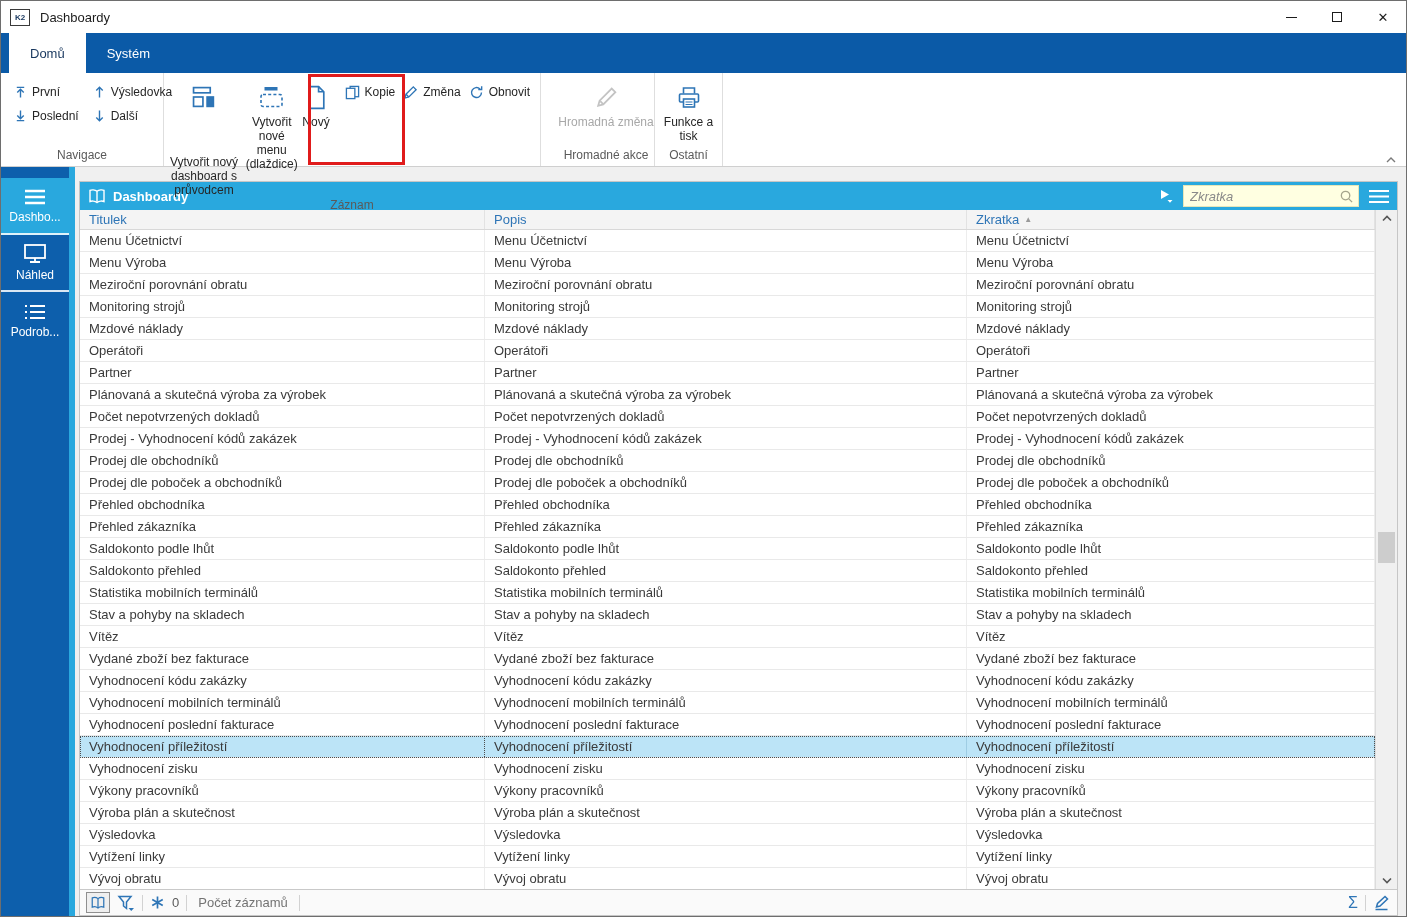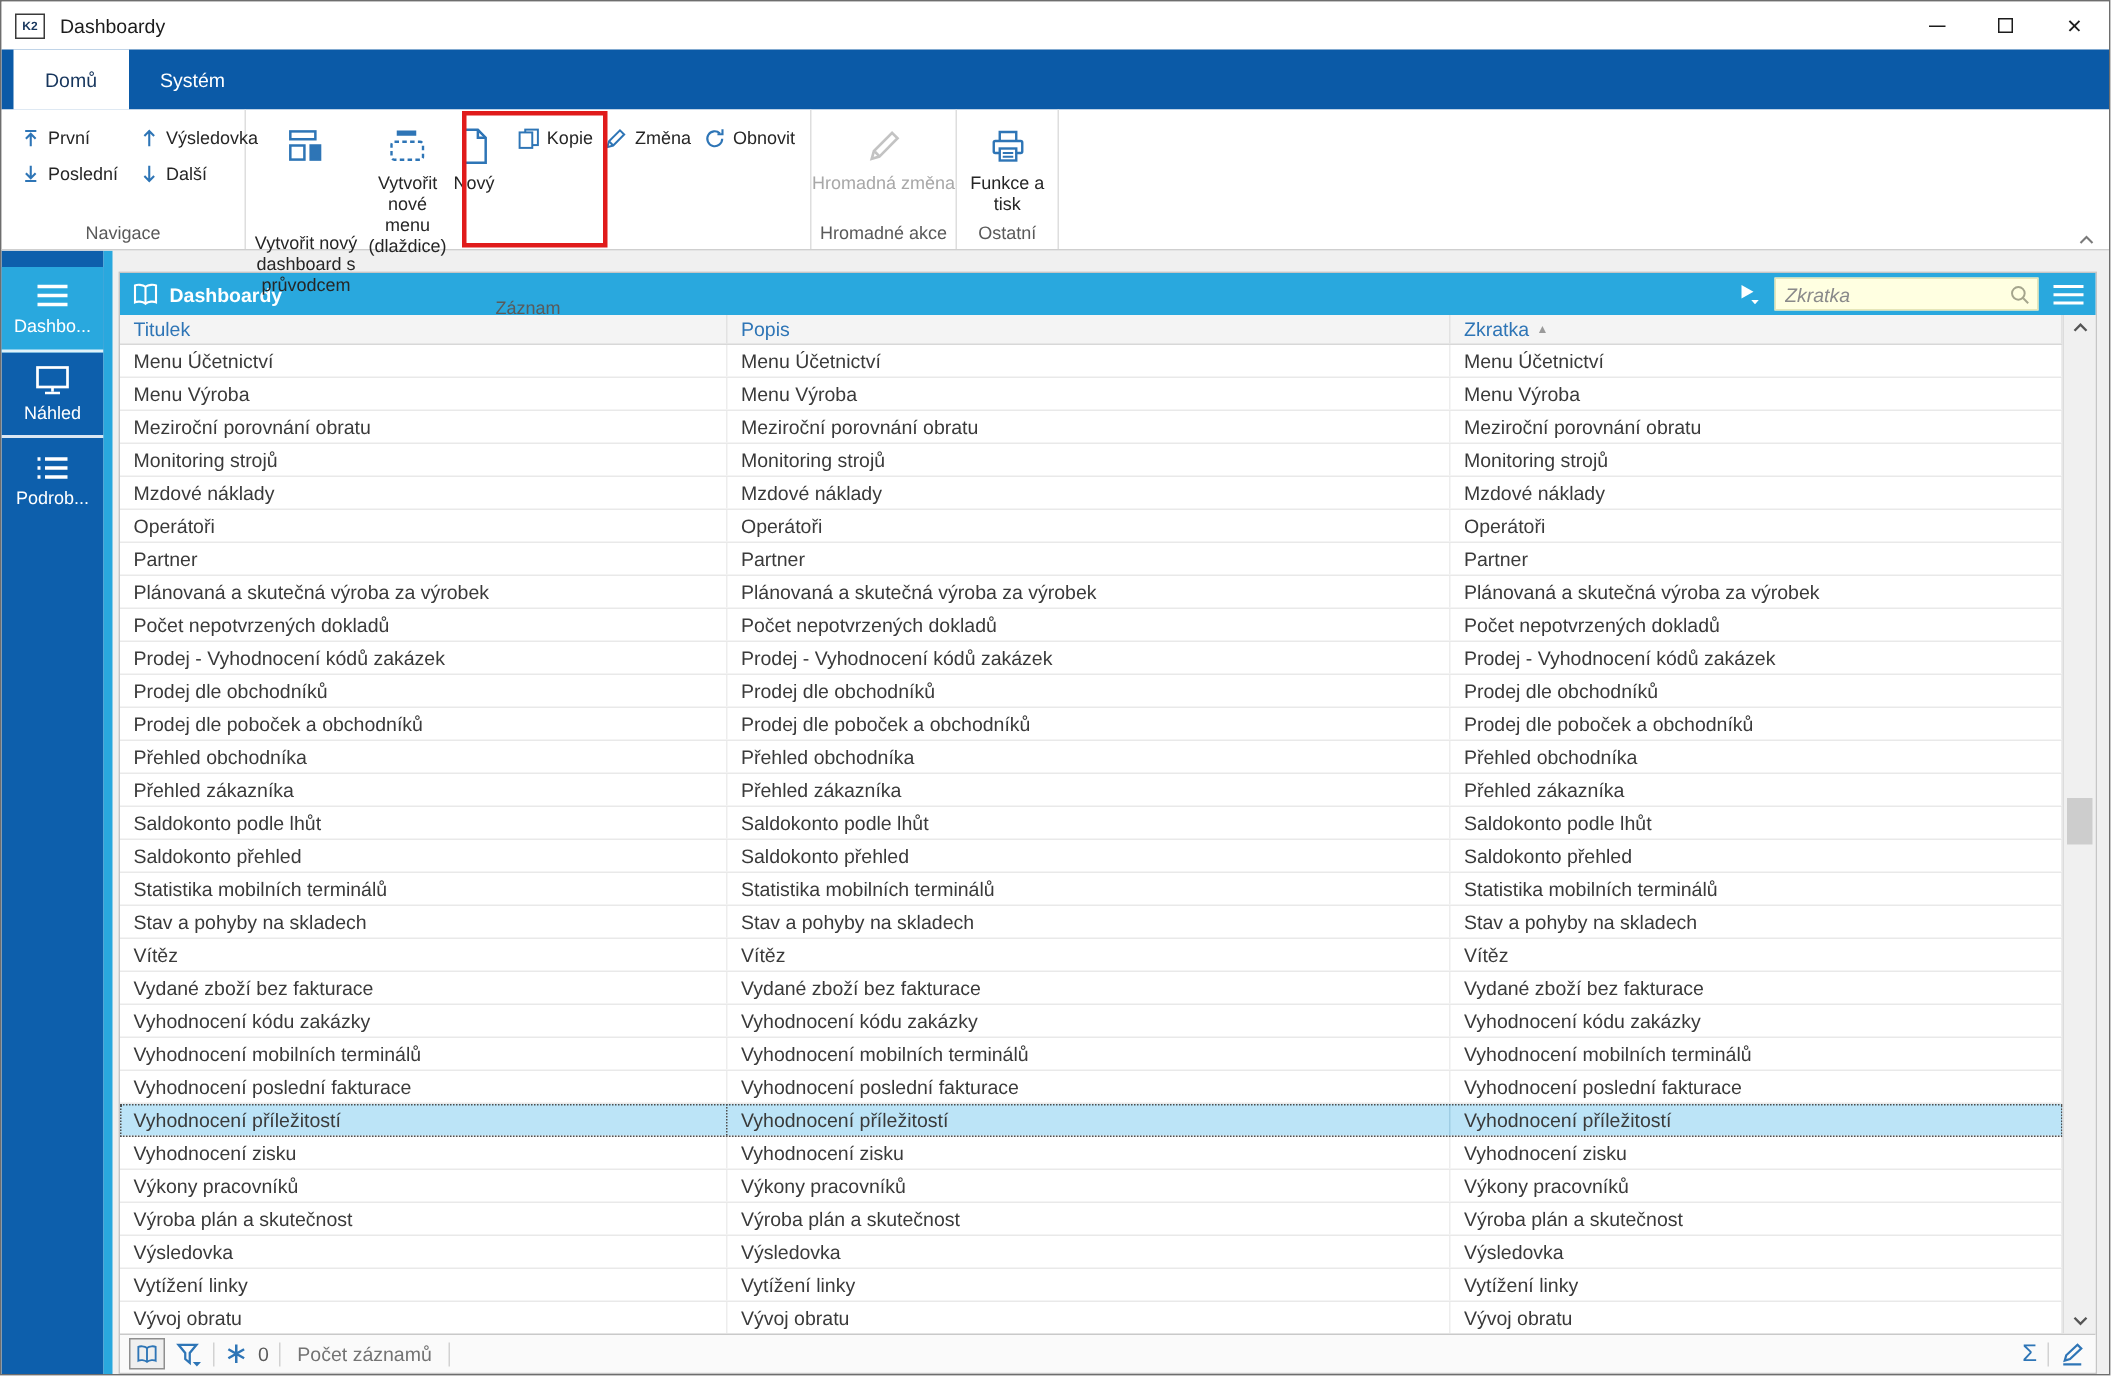--- a/index.html
+++ b/index.html
@@ -214,21 +214,21 @@
                   <path d="M13.5 1.2v3.6H9.9"></path>
               </svg>
             </span>
             <span>Obnovit</span>
           </div>
         </div>
       </div>
       <div class="rgroup-label">Záznam</div>
     </div>
 
-    <div class="rgroup" style="width:97px;">
+    <div class="rgroup" style="width:97px;margin-left:17px;">
       <div class="rgroup-content" style="justify-content:center;">
         <div class="bigbtn disabled w97b">
           <span class="bicon icon-gray">
             <svg width="25" height="25" viewBox="0 0 24 24" fill="none" stroke="currentColor" stroke-width="1.7">
               <path d="M4 20l1.4-5L17 3.4l3.5 3.5L8.9 18.6z"></path>
                 <path d="M6 15.5l3 3"></path>
             </svg>
           </span>
           <span class="blabel">Hromadná změna</span>
         </div>

